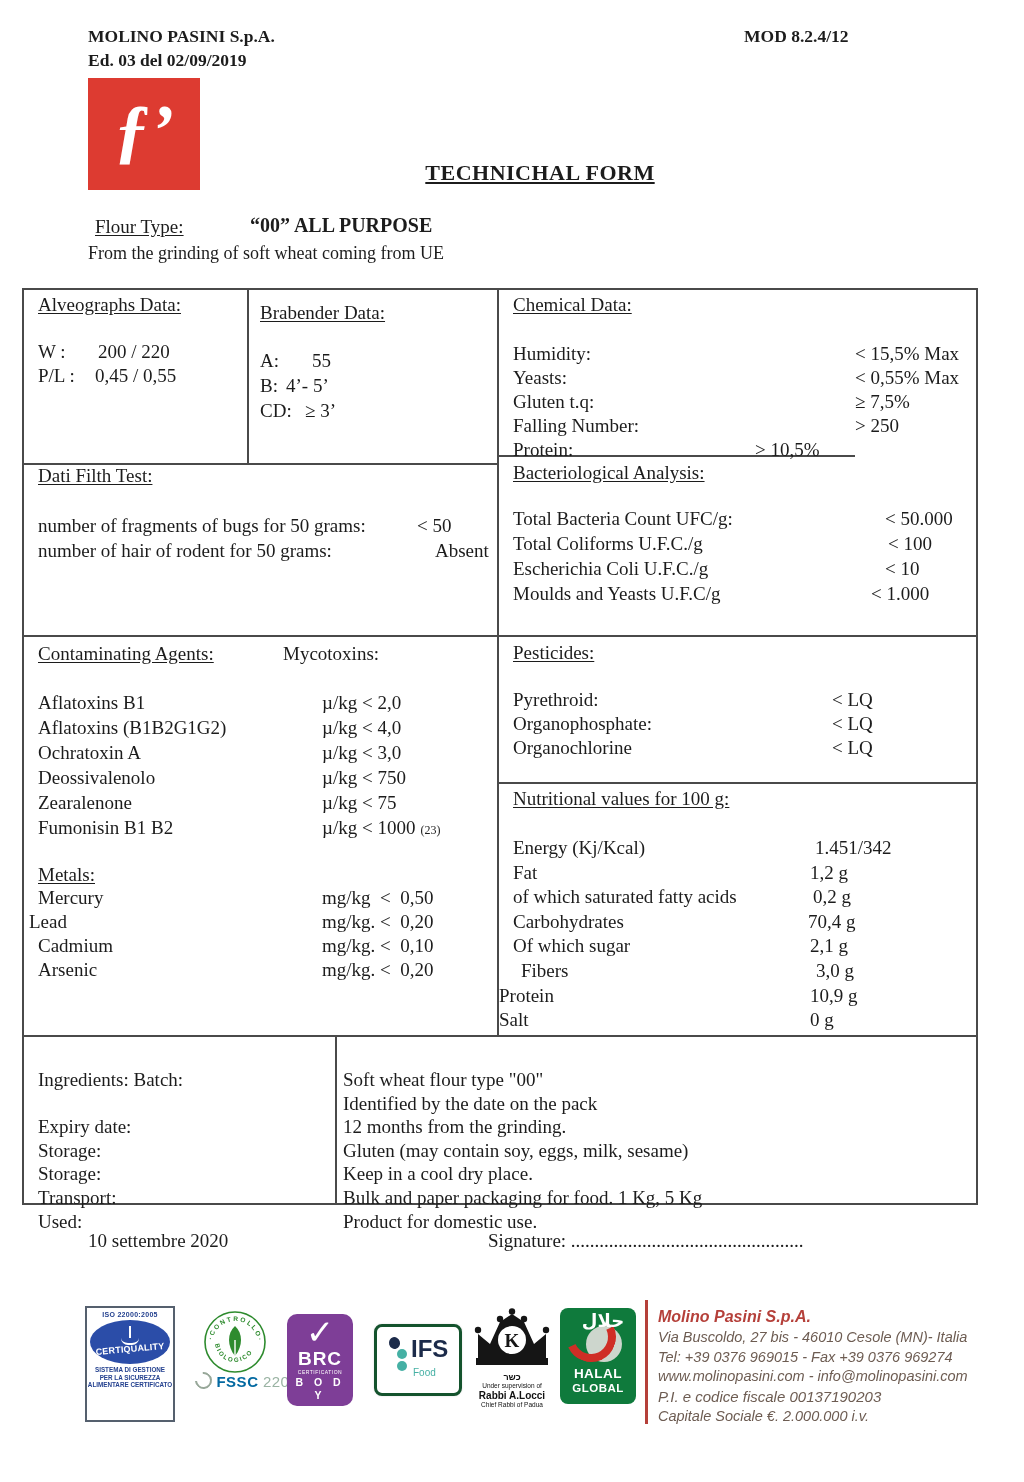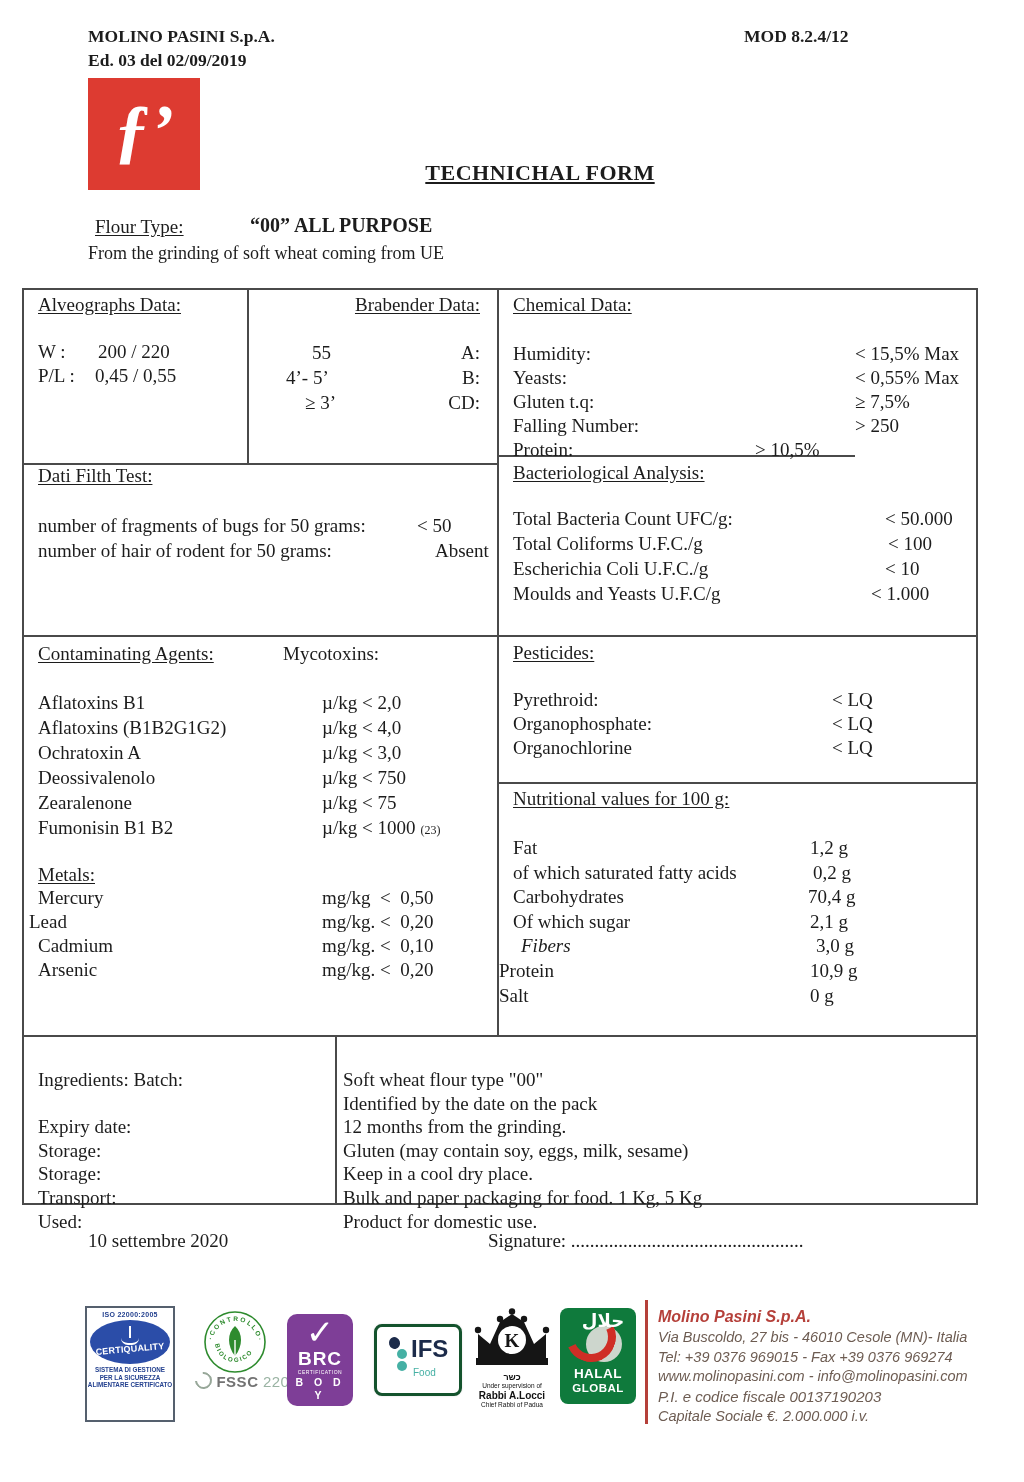--- a/index.html
+++ b/index.html
@@ -44,21 +44,21 @@
   .kos .s2{font-size:10px;font-weight:bold;line-height:11px;}
   .hal{position:absolute;left:560px;top:1308px;width:76px;height:96px;background:#0f7a3c;border-radius:8px;overflow:hidden;text-align:center;font-family:"Liberation Sans",sans-serif;}
   .hal .map{position:absolute;left:26px;top:18px;width:36px;height:36px;background:#cdd6cd;border-radius:50%;}
   .hal .cres{position:absolute;left:6px;top:4px;width:50px;height:50px;border-radius:50%;border:8px solid #cf2e26;border-right-color:transparent;border-bottom-color:transparent;transform:rotate(200deg);box-sizing:border-box;}
   .hal .ar{position:absolute;left:14px;top:2px;right:4px;color:#fff;font-size:18px;font-weight:bold;font-family:"DejaVu Sans",sans-serif;}
   .hal .l1{position:absolute;left:0;right:0;top:58px;color:#fff;font-weight:bold;font-size:13.5px;letter-spacing:.5px;}
   .hal .l2{position:absolute;left:0;right:0;top:74px;color:#fff;font-weight:bold;font-size:11.5px;letter-spacing:.5px;}
   .bio{position:absolute;left:203px;top:1310px;}
   .fssc{position:absolute;left:195px;top:1372px;font-family:"Liberation Sans",sans-serif;white-space:nowrap;}
   .fssc .c{display:inline-block;width:13px;height:13px;border:2.5px solid #98a89a;border-left-color:transparent;border-radius:50%;transform:rotate(40deg);vertical-align:-2px;}
-  .fssc .f1{font-size:15px;font-weight:bold;color:#737373;letter-spacing:.5px;text-align:center;}
+  .fssc .f1{font-size:15px;font-weight:bold;color:#0369a1;letter-spacing:.5px;text-align:center;}
   .fssc .f2{font-size:15px;color:#9ab3a3;letter-spacing:.5px;}
 </style>
 </head>
 <body>
 
 <div class="page">
 
   <div class="abs b" style="left:88px;top:26px;font-size:17.5px;">MOLINO PASINI S.p.A.</div>
   <div class="abs b" style="left:88px;top:50px;font-size:17.5px;">Ed. 03 del 02/09/2019</div>
   <div class="abs b" style="left:744px;top:26px;font-size:17.5px;">MOD 8.2.4/12</div>
@@ -84,21 +84,21 @@
     <div class="line" style="left:0;top:745px;width:952px;height:1.5px;"></div>
     <div class="line" style="left:311px;top:745px;width:1.5px;height:168px;"></div>
 
     <div class="sec" style="left:14px;top:4px;width:200px;">
       <div class="t u">Alveographs Data:</div>
       <div class="gap" style="height:24px;"></div>
       <div class="row"><span>W :</span><span class="v" style="left:60px;">200 / 220</span></div>
       <div class="row"><span>P/L :</span><span class="v" style="left:57px;">0,45 / 0,55</span></div>
     </div>
 
-    <div class="sec" style="left:236px;top:4px;width:220px;text-align:right;">
+    <div class="sec" style="left:236px;top:12px;width:220px;">
       <div class="t u">Brabender Data:</div>
       <div class="gap" style="height:24px;"></div>
       <div class="row" style="height:25px;line-height:25px;"><span>A:</span><span class="v" style="left:52px;">55</span></div>
       <div class="row" style="height:25px;line-height:25px;"><span>B:</span><span class="v" style="left:26px;">4’- 5’</span></div>
       <div class="row" style="height:25px;line-height:25px;"><span>CD:</span><span class="v" style="left:45px;">≥ 3’</span></div>
     </div>
 
     <div class="sec" style="left:489px;top:4px;width:455px;">
       <div class="t u">Chemical Data:</div>
       <div class="gap" style="height:26px;"></div>
@@ -146,25 +146,26 @@
       <div class="t u">Pesticides:</div>
       <div class="gap" style="height:24px;"></div>
       <div class="row"><span>Pyrethroid:</span><span class="v" style="left:319px;">&lt; LQ</span></div>
       <div class="row"><span>Organophosphate:</span><span class="v" style="left:319px;">&lt; LQ</span></div>
       <div class="row"><span>Organochlorine</span><span class="v" style="left:319px;">&lt; LQ</span></div>
     </div>
 
     <div class="sec" style="left:489px;top:498px;width:455px;">
       <div class="t u">Nutritional values for 100 g:</div>
       <div class="gap" style="height:26px;"></div>
+      <div class="row" style="height:24.6px;line-height:24.6px;"><span>Energy (Kj/Kcal)</span><span class="v" style="left:302px;">1.451/342</span></div>
       <div class="row" style="height:24.6px;line-height:24.6px;"><span>Fat</span><span class="v" style="left:297px;">1,2 g</span></div>
       <div class="row" style="height:24.6px;line-height:24.6px;"><span>of which saturated fatty acids</span><span class="v" style="left:300px;">0,2 g</span></div>
       <div class="row" style="height:24.6px;line-height:24.6px;"><span>Carbohydrates</span><span class="v" style="left:295px;">70,4 g</span></div>
       <div class="row" style="height:24.6px;line-height:24.6px;"><span>Of which sugar</span><span class="v" style="left:297px;">2,1 g</span></div>
-      <div class="row" style="height:24.6px;line-height:24.6px;"><span style="padding-left:8px;font-style:italic;">Fibers</span><span class="v" style="left:303px;">3,0 g</span></div>
+      <div class="row" style="height:24.6px;line-height:24.6px;"><span style="padding-left:8px;">Fibers</span><span class="v" style="left:303px;">3,0 g</span></div>
       <div class="row" style="height:24.6px;line-height:24.6px;"><span style="margin-left:-14px;">Protein</span><span class="v" style="left:297px;">10,9 g</span></div>
       <div class="row" style="height:24.6px;line-height:24.6px;"><span style="margin-left:-14px;">Salt</span><span class="v" style="left:297px;">0 g</span></div>
     </div>
 
     <div class="sec" style="left:14px;top:776px;width:930px;padding-top:2px;">
       <div class="irow"><span>Ingredients: Batch:</span><span>Soft wheat flour type "00"</span></div>
       <div class="irow"><span></span><span>Identified by the date on the pack</span></div>
       <div class="irow"><span>Expiry date:</span><span>12 months from the grinding.</span></div>
       <div class="irow"><span>Storage:</span><span>Gluten (may contain soy, eggs, milk, sesame)</span></div>
       <div class="irow"><span>Storage:</span><span>Keep in a cool dry place.</span></div>

